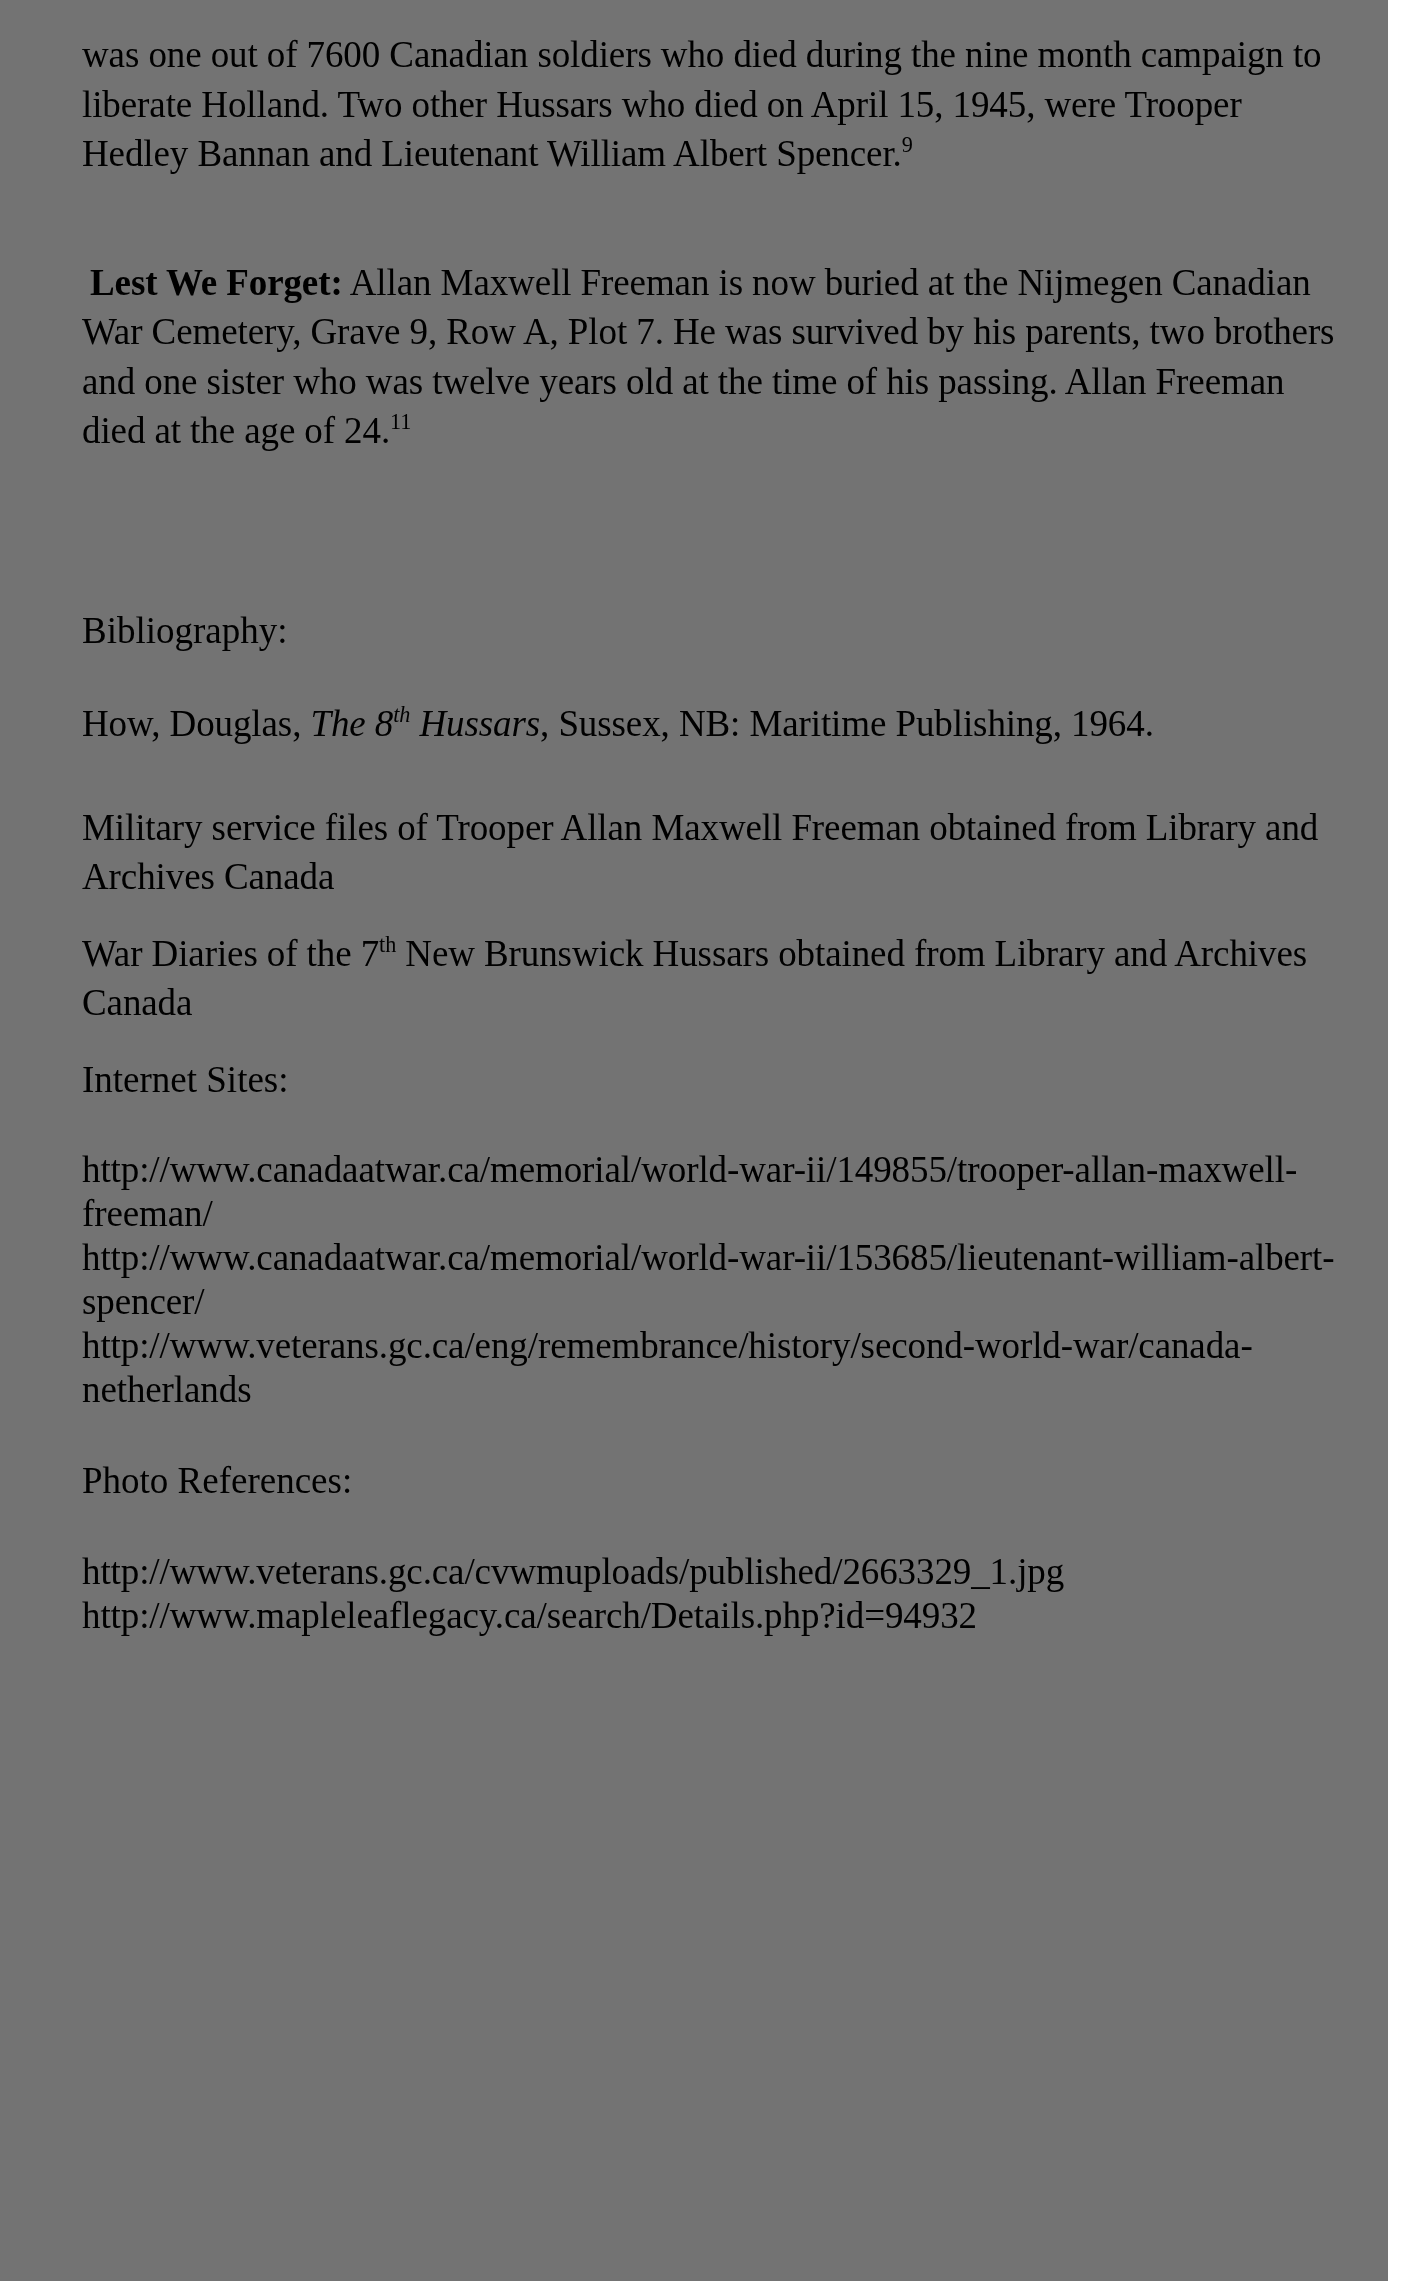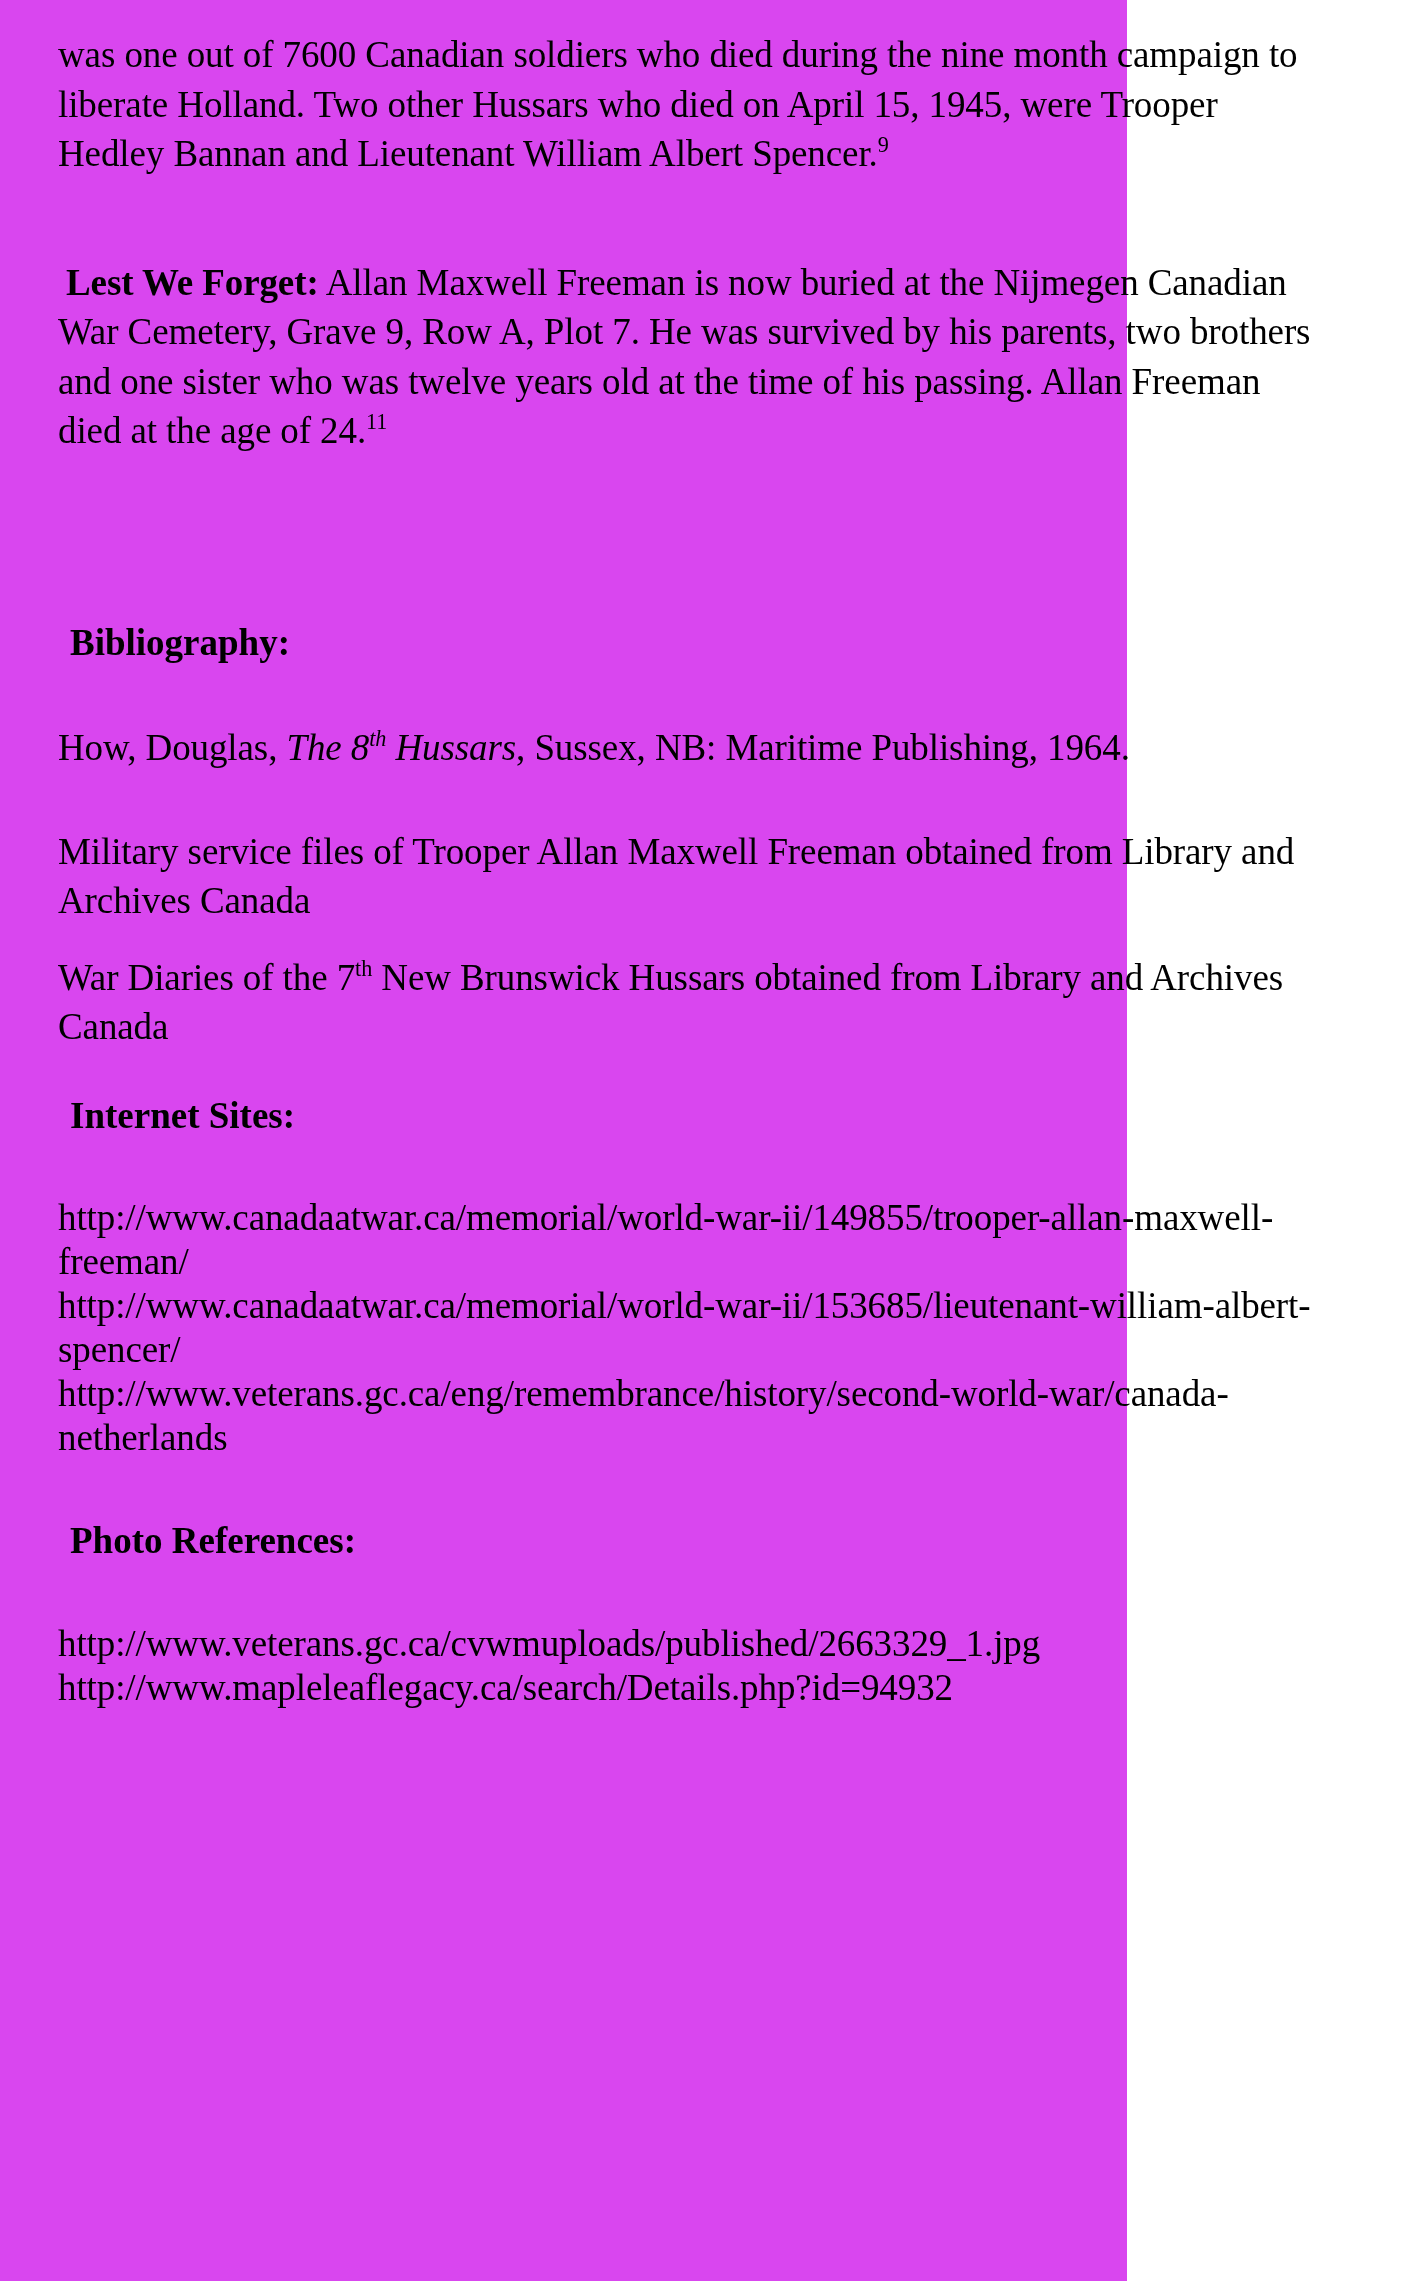--- a/index.html
+++ b/index.html
@@ -9,23 +9,23 @@
   }
   body {
     width: 1417px;
     min-height: 2281px;
     font-family: "Liberation Serif", "DejaVu Serif", serif;
     color: #000000;
     -webkit-font-smoothing: none;
   }
   .page {
     position: relative;
-    width: 1127px;
+    width: 1388px;
     min-height: 2281px;
-    background: #d946ef;
+    background: #737373;
     padding: 30px 0 0 0;
     box-sizing: border-box;
   }
   .body-block {
     margin: 0 auto;
     width: 1340px;
     padding-left: 58px;
     padding-right: 22px;
     box-sizing: border-box;
   }
@@ -34,24 +34,24 @@
     font-size: 37px;
     line-height: 49.5px;
     text-align: left;
     letter-spacing: -0.1px;
   }
   .gap-para   { height: 52px; }
   .gap-small  { height: 27px; }
   .gap-medium { height: 44px; }
   .gap-xl     { height: 150px; }
   h2.heading {
-    margin: 12px;
+    margin: 0;
     font-size: 37px;
     line-height: 49.5px;
-    font-weight: bold;
+    font-weight: normal;
   }
   .bold { font-weight: bold; margin-left: 8px; }
   .bolditalic { font-weight: normal; font-style: italic; }
   sup {
     font-size: 0.60em;
     line-height: 0;
     vertical-align: 0.62em;
   }
   .urls p.para { line-height: 44px; }
 </style>

